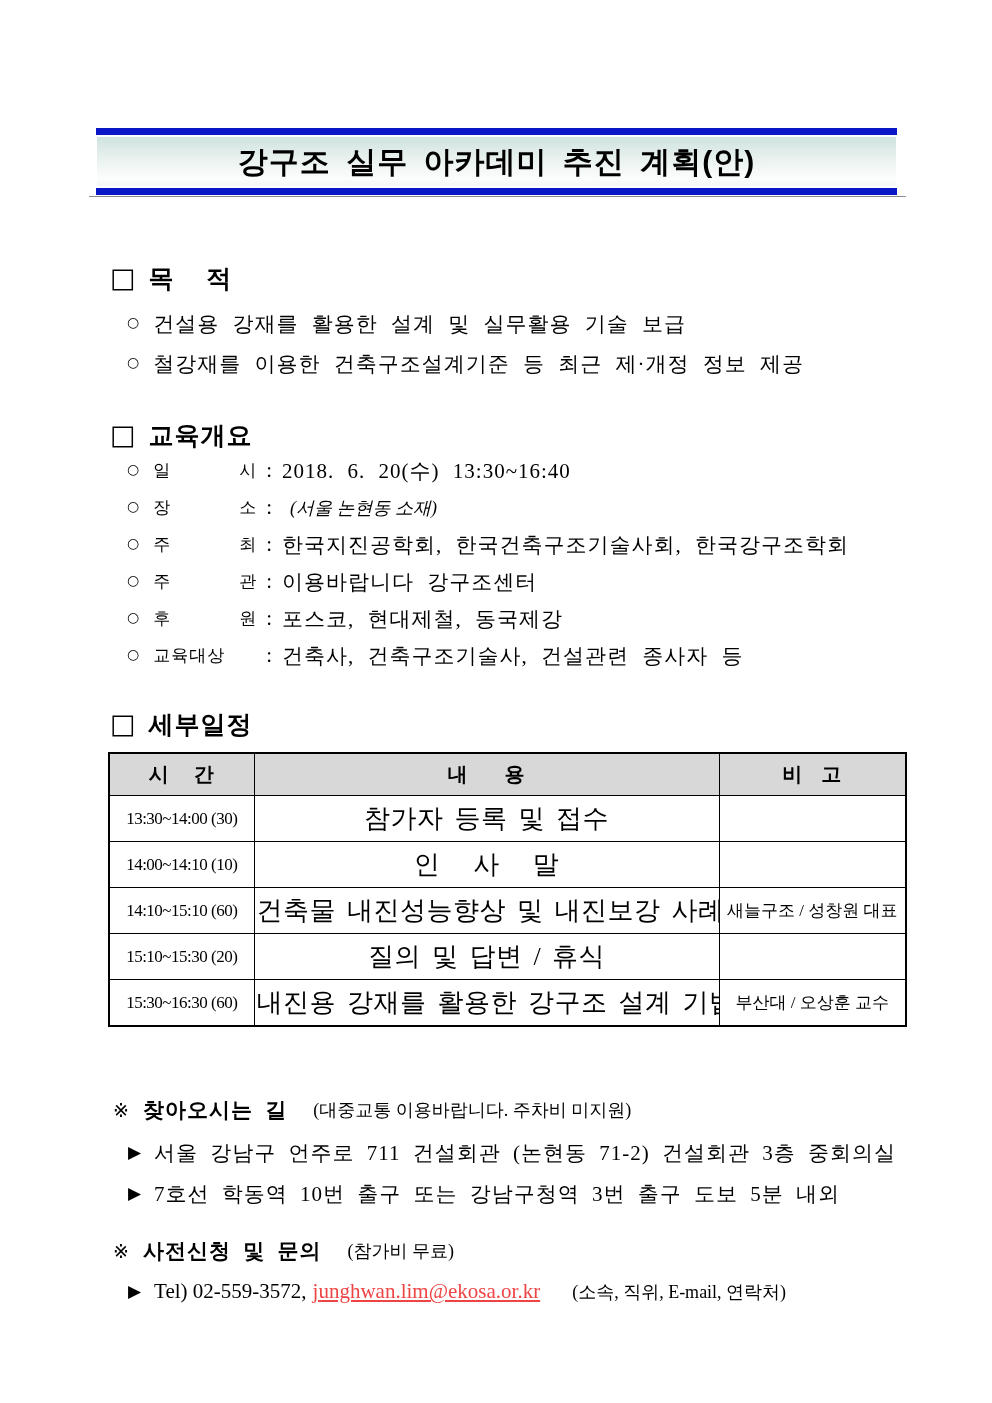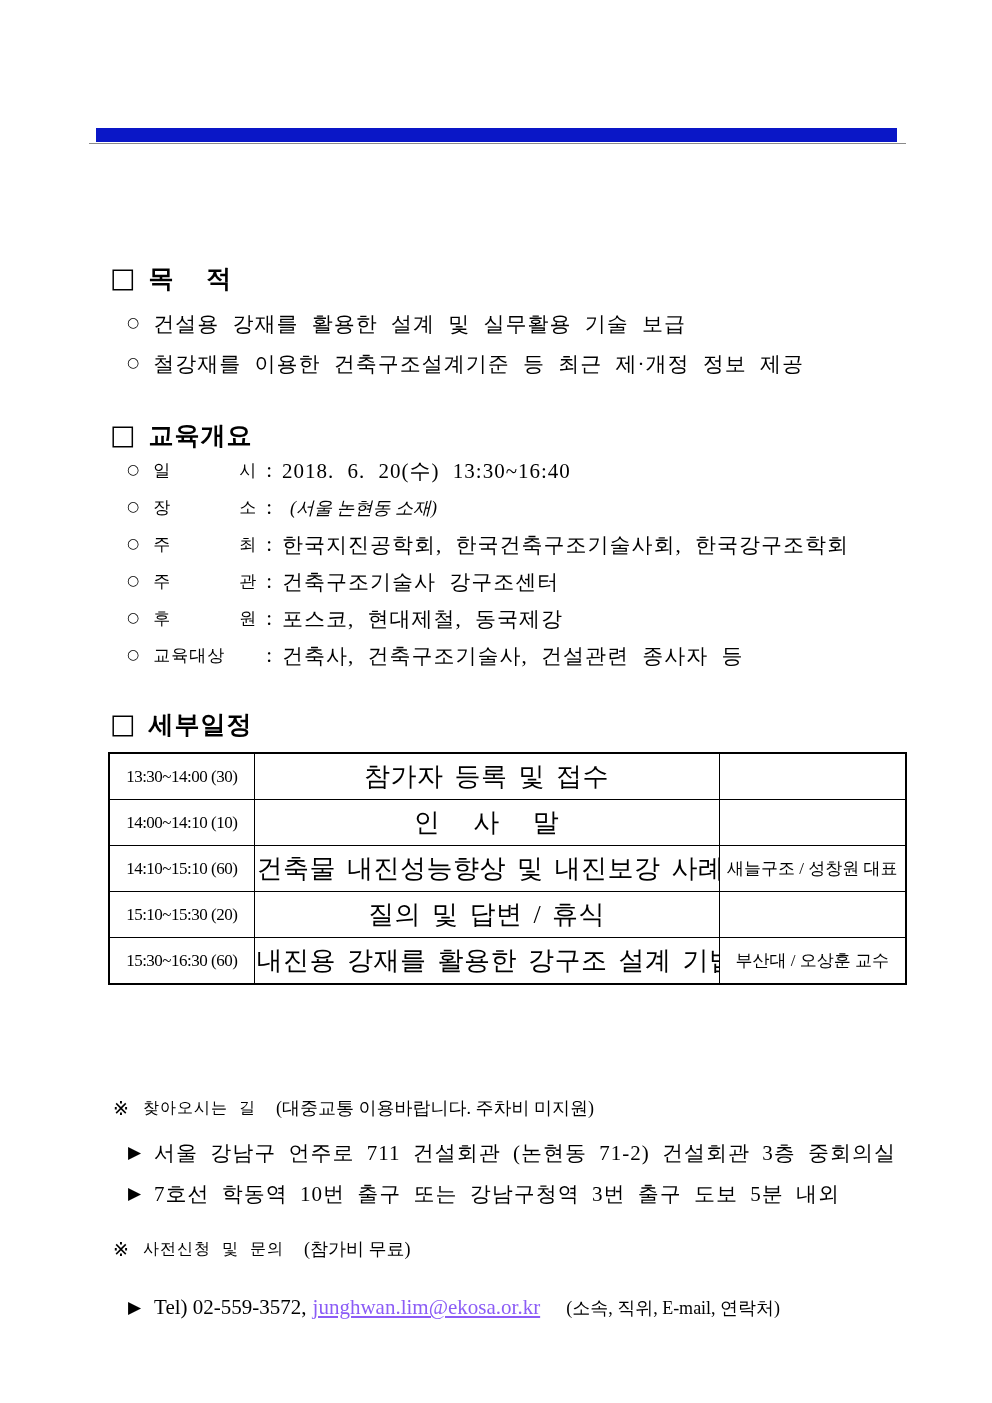--- a/index.html
+++ b/index.html
@@ -65,38 +65,39 @@
   table.sched td{height:45px;}
   td.t-time{font-size:17px;letter-spacing:-0.5px;white-space:nowrap;}
   td.t-content{font-size:26px;white-space:pre;letter-spacing:0.5px;word-spacing:4px;}
   td.t-note{font-size:17px;white-space:nowrap;letter-spacing:0;}
 
   
   .note-head{position:absolute;left:113px;display:flex;align-items:center;}
   .ref-mark{
     font-family:"DejaVu Sans",sans-serif;font-size:19px;margin-right:14px;flex:0 0 auto;
   }
-  .note-title{font-size:16px;letter-spacing:1px;word-spacing:6px;white-space:nowrap;}
-  .small-note{font-size:18px;margin-left:20px;letter-spacing:0;white-space:nowrap;}
+  .note-title{font-size:21px;letter-spacing:1px;word-spacing:6px;white-space:nowrap;font-weight:bold;}
+  .small-note{font-size:18px;margin-left:26px;letter-spacing:0;white-space:nowrap;}
   .arrow-line{position:absolute;left:128px;display:flex;align-items:center;}
   .arr-mark{
     font-family:"DejaVu Sans",sans-serif;font-size:17px;margin-right:13px;flex:0 0 auto;
     transform:translateY(-1px);
   }
   .arrow-text{font-size:21px;letter-spacing:1px;word-spacing:6px;white-space:nowrap;}
   .tel-text{font-size:21px;white-space:nowrap;}
-  a.email-link{color:#8b5cf6;text-decoration:underline;font-size:21px;margin:16px 6px;}
+  a.email-link{color:#ef4444;text-decoration:underline;font-size:21px;margin:0 6px;}
 </style>
 </head>
 <body>
 
 <div class="page">
 
   <div class="banner">
     <div class="bar"></div>
+    <div class="body">강구조 실무 아카데미 추진 계획(안)</div>
     <div class="bar"></div>
     <div class="underline"></div>
   </div>
 
   <div class="sec-head" style="top:262px;">
     <span class="sq-mark">□</span>
     <span class="sec-title">목    적</span>
   </div>
   <div class="bullets" style="top:304px;">
     <div class="b-line">
@@ -131,21 +132,21 @@
       <span class="o-mark">○</span>
       <span class="ov-label">주 최</span>
       <span class="ov-colon">:</span>
       <span class="kbody">한국지진공학회, 한국건축구조기술사회, 한국강구조학회</span>
       <span class="ov-note"></span>
     </div>
     <div class="ov-item">
       <span class="o-mark">○</span>
       <span class="ov-label">주 관</span>
       <span class="ov-colon">:</span>
-      <span class="kbody">건축구조기술사 강구조센터</span>
+      <span class="kbody">이용바랍니다 강구조센터</span>
       <span class="ov-note"></span>
     </div>
     <div class="ov-item">
       <span class="o-mark">○</span>
       <span class="ov-label">후 원</span>
       <span class="ov-colon">:</span>
       <span class="kbody">포스코, 현대제철, 동국제강</span>
       <span class="ov-note"></span>
     </div>
     <div class="ov-item">
@@ -162,20 +163,25 @@
     <span class="sec-title">세부일정</span>
   </div>
 
   <table class="sched">
     <colgroup>
         <col style="width:145px">
         <col style="width:465px">
         <col style="width:187px">
       </colgroup>
     <tbody>
+        <tr>
+      <th>시    간</th>
+      <th>내      용</th>
+      <th>비   고</th>
+    </tr>
     <tr>
       <td class="t-time">13:30~14:00 (30)</td>
       <td class="t-content">참가자 등록 및 접수</td>
       <td class="t-note"></td>
     </tr>
     <tr>
       <td class="t-time">14:00~14:10 (10)</td>
       <td class="t-content">인   사   말</td>
       <td class="t-note"></td>
     </tr>

